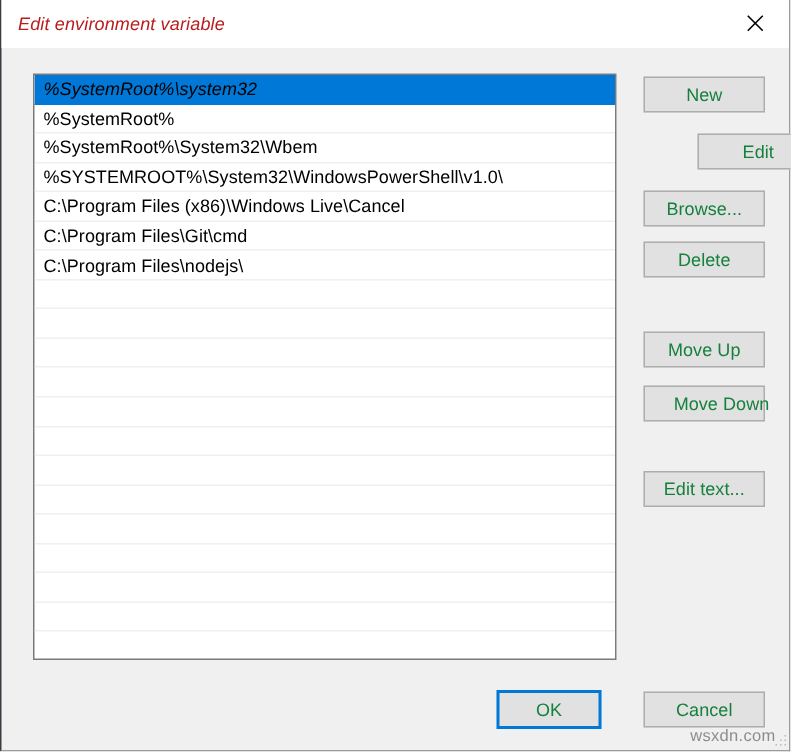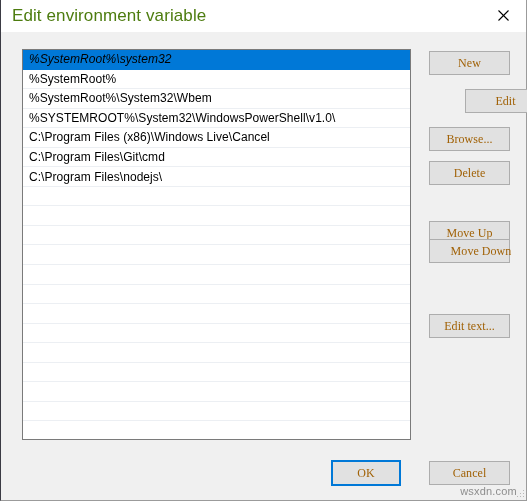--- a/index.html
+++ b/index.html
@@ -33,25 +33,26 @@
     left: 0; top: 0;
     width: 100%;
     height: 32px;
     background: #ffffff;
     box-sizing: border-box;
   }
   #title-text {
     position: absolute;
     left: 11px;
     top: 8px;
-    font-size: 17px;
-    color: #4d7c0f;
+    font-size: 12px;
+    color: #b91c1c;
     line-height: 16px;
     white-space: nowrap;
     letter-spacing: 0.1px;
+    font-style: italic;
   }
   #close-button {
     position: absolute;
     right: 0px;
     top: 0px;
     width: 45px;
     height: 31px;
     display: flex;
     align-items: center;
     justify-content: center;
@@ -93,41 +94,41 @@
     font-style: italic;
   }
   .row.empty { color: transparent; }
 
   
   .btn {
     position: absolute;
     box-sizing: border-box;
     background: #e1e1e1;
     border: 1px solid #adadad;
-    font-family: Liberation Serif, serif;
+    font-family: Liberation Sans, sans-serif;
     font-size: 12px;
-    color: #a16207;
+    color: #15803d;
     display: flex;
     align-items: center;
     justify-content: center;
     cursor: default;
     white-space: nowrap;
     letter-spacing: 0.05px;
   }
   .side-btn {
     left: 428px;
     width: 81px;
     height: 24px;
   }
   #btn-new        { top: 51px; }
   #btn-edit       { top: 89px; margin-left: 36px; }
   #btn-browse     { top: 127px; }
   #btn-delete     { top: 161px; }
   #btn-move-up    { top: 221px; }
-  #btn-move-down  { top: 239px; padding-left: 23px; }
+  #btn-move-down  { top: 257px; padding-left: 23px; }
   #btn-edit-text  { top: 314px; }
 
   
   #btn-ok {
     left: 330px;
     top: 460px;
     width: 70px;
     height: 26px;
     border: 2px solid #0078d7;
     background: #e1e1e1;

